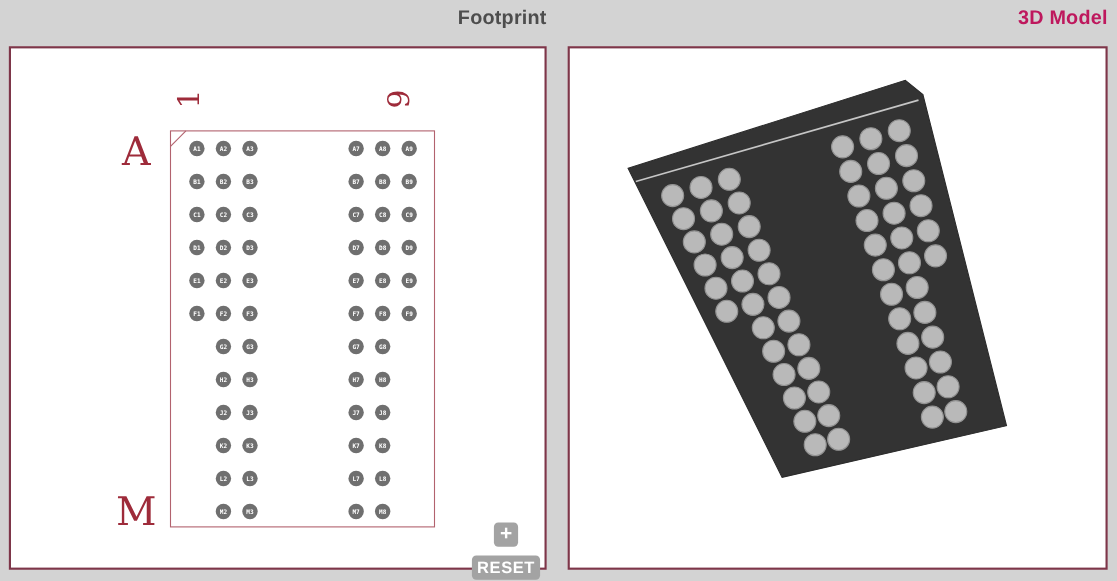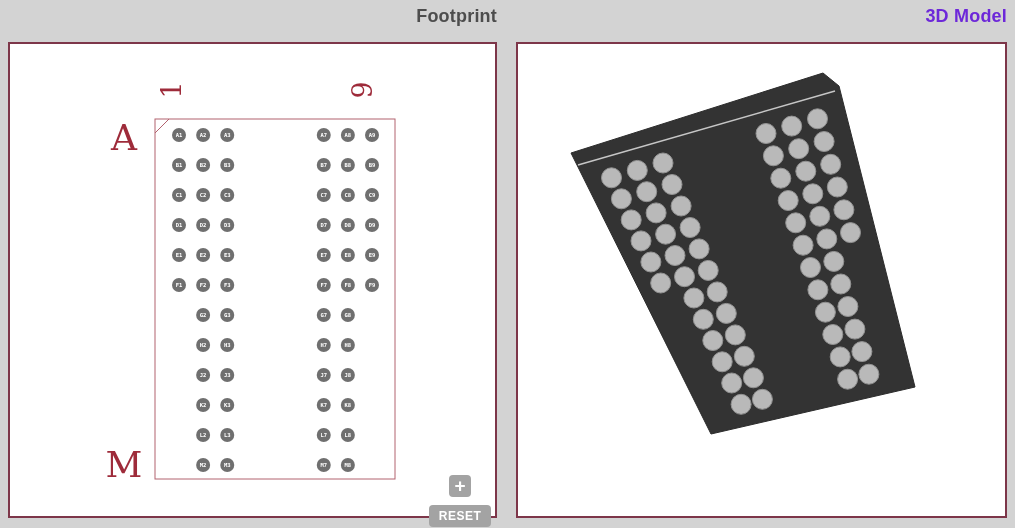--- a/index.html
+++ b/index.html
@@ -41,33 +41,33 @@
   .zoom-btn{
     position:absolute;border:none;border-radius:4px;
     background:#a3a3a3;color:#ffffff;
     font-family:"Liberation Sans", sans-serif;
     font-weight:bold;cursor:pointer;
     display:flex;align-items:center;justify-content:center;
     padding:0;
   }
   .zoom-btn.plusminus{left:439px;width:22px;height:22px;font-size:19px;line-height:20px;}
   .zoom-btn.plus{top:431px;}
-  .zoom-btn.reset{left:419px;top:461px;width:62px;height:22px;font-size:12px;letter-spacing:0.5px;}
+  .zoom-btn.reset{left:419px;top:461px;width:62px;height:22px;font-size:15px;letter-spacing:0.5px;}
   .chip-body{fill:#333333;stroke:#2c2c2c;stroke-width:1;}
   .chip-bevel-line{stroke:#c6c6c6;stroke-width:1.5;fill:none;}
   .ball{fill:#b9b9b9;stroke:#939393;stroke-width:1;}
 </style>
 </head>
 <body style="background: rgb(211, 211, 211);">
 
 <div class="stage">
 
   <div class="panel-title left" style="color: rgb(77, 77, 77);">Footprint</div>
 
-  <div class="panel-title right" style="color: #6d28d9;">3D Model</div>
+  <div class="panel-title right" style="color: #be185d;">3D Model</div>
 
   <div class="panel fp" style="background: rgb(255, 255, 255); border-color: rgb(125, 54, 73);">
     <svg id="fp-svg" width="485" height="472" viewBox="0 0 485 472">
 
       <rect class="fp-outline" x="145" y="75" width="240" height="360"></rect>
       <line class="fp-chamfer" x1="145" y1="89" x2="159" y2="75"></line>
 
       <text class="axis-label row-label" x="114" y="106" text-anchor="middle">A</text>
       <text class="axis-label row-label" x="114" y="433" text-anchor="middle">M</text>
       <text class="axis-label col-label" x="171" y="46" text-anchor="middle" transform="rotate(-90 171 46)">1</text>

